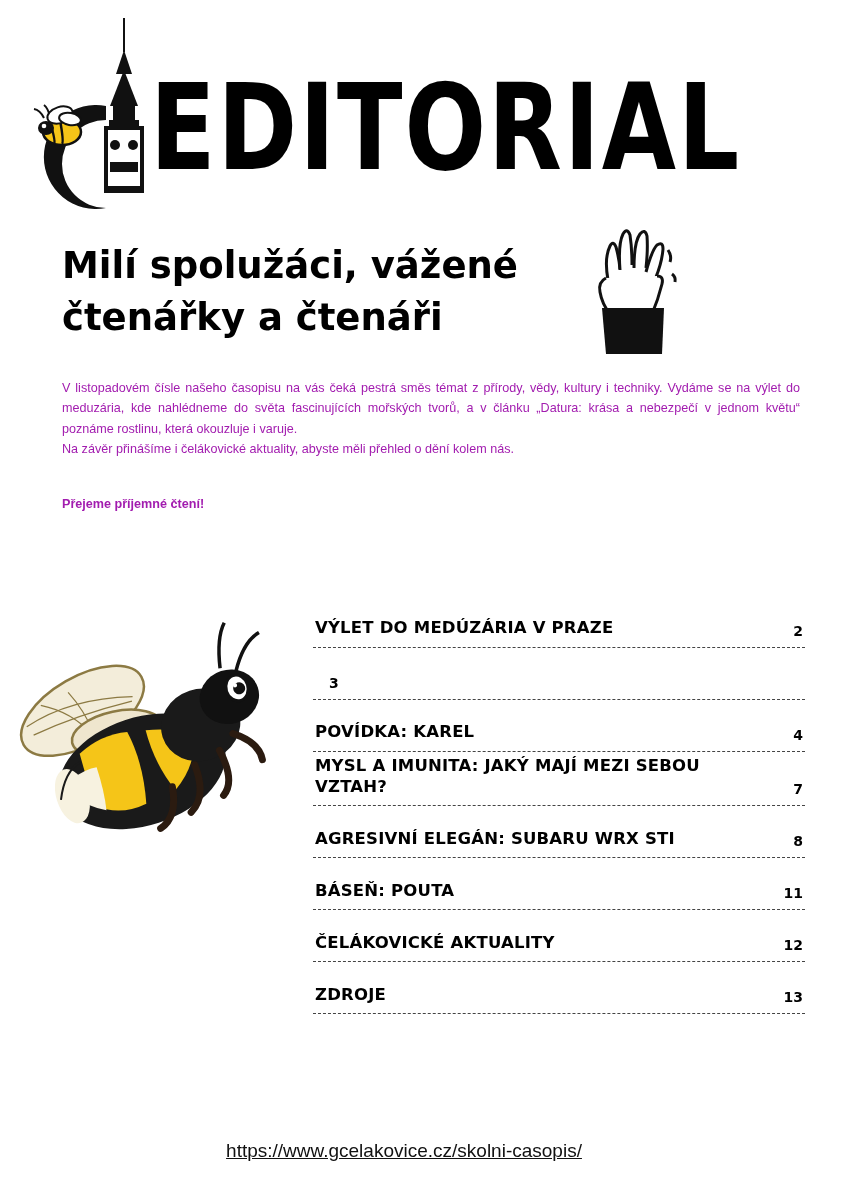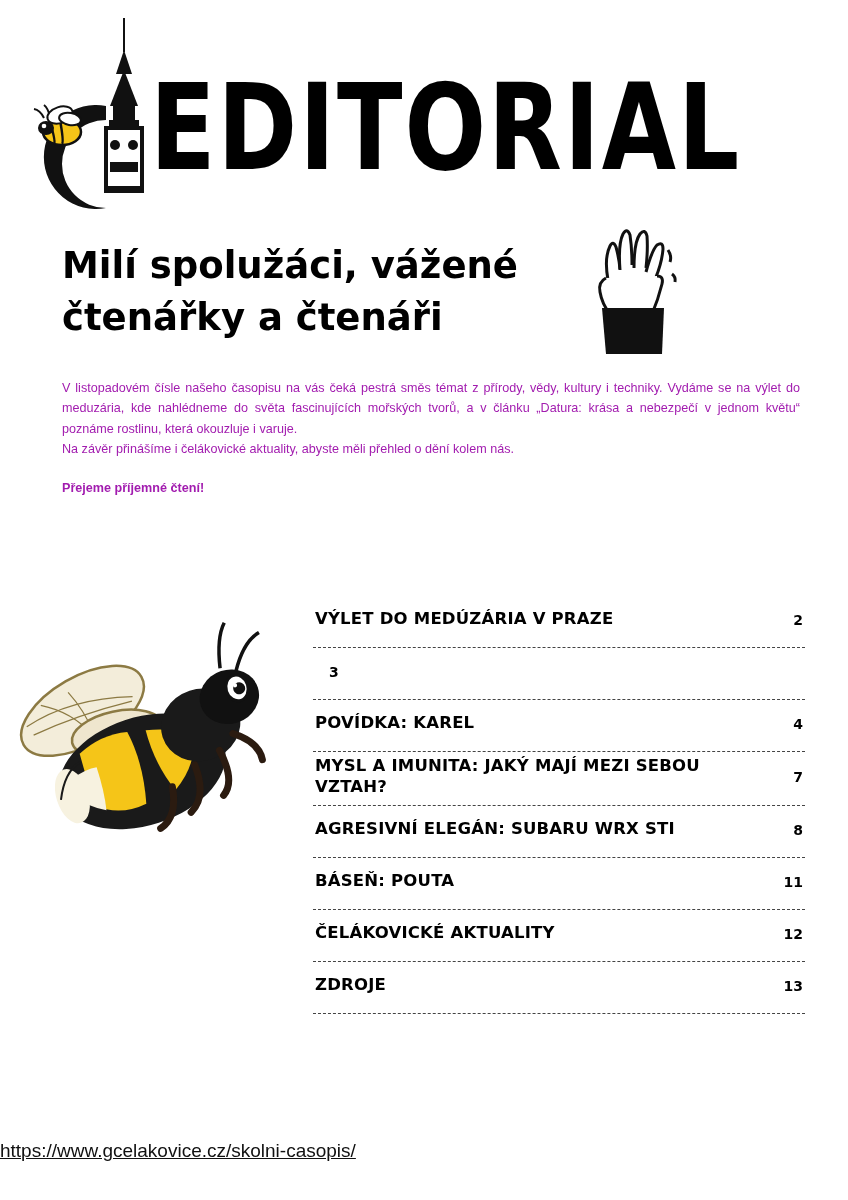--- a/index.html
+++ b/index.html
@@ -67,41 +67,41 @@
     position: absolute;
     left: 62px;
     top: 378px;
     width: 738px;
     font-size: 12.6px;
     line-height: 1.62;
     text-align: justify;
     color: #a21caf;
   }
   .intro p { margin: 0 0 0 0; }
-  .intro p.spaced { margin-top: 18px; font-weight: bold; }
+  .intro p.spaced { margin-top: 34px; font-weight: bold; }
 
   
   .bee-art {
     position: absolute;
     left: 18px;
     top: 618px;
     width: 275px;
     height: 250px;
   }
 
   
   .toc {
     position: absolute;
     left: 313px;
     top: 596px;
     width: 492px;
   }
   .toc-row {
     display: flex;
-    align-items: center;
+    align-items: flex-end;
     justify-content: space-between;
     border-bottom: 1px dashed #444;
     min-height: 52px;
     padding: 4px 2px 8px 2px;
     gap: 37px;
   }
   .toc-row:first-child { border-top: none; }
   .toc-title {
     font-family: "DejaVu Sans", sans-serif;
     font-weight: bold;
@@ -118,21 +118,21 @@
     color: #000;
     margin-left: 14px;
     flex: 0 0 auto;
   }
 
   
   .footer-link {
     position: absolute;
     left: 0; right: 40px;
     top: 1140px;
-    text-align: left;
+    text-align: center;
     font-size: 19px;
     color: #111;
     text-decoration: underline;
     font-family: "Liberation Sans", sans-serif;
   }
 </style>
 </head>
 <body>
 
 <div class="masthead">

